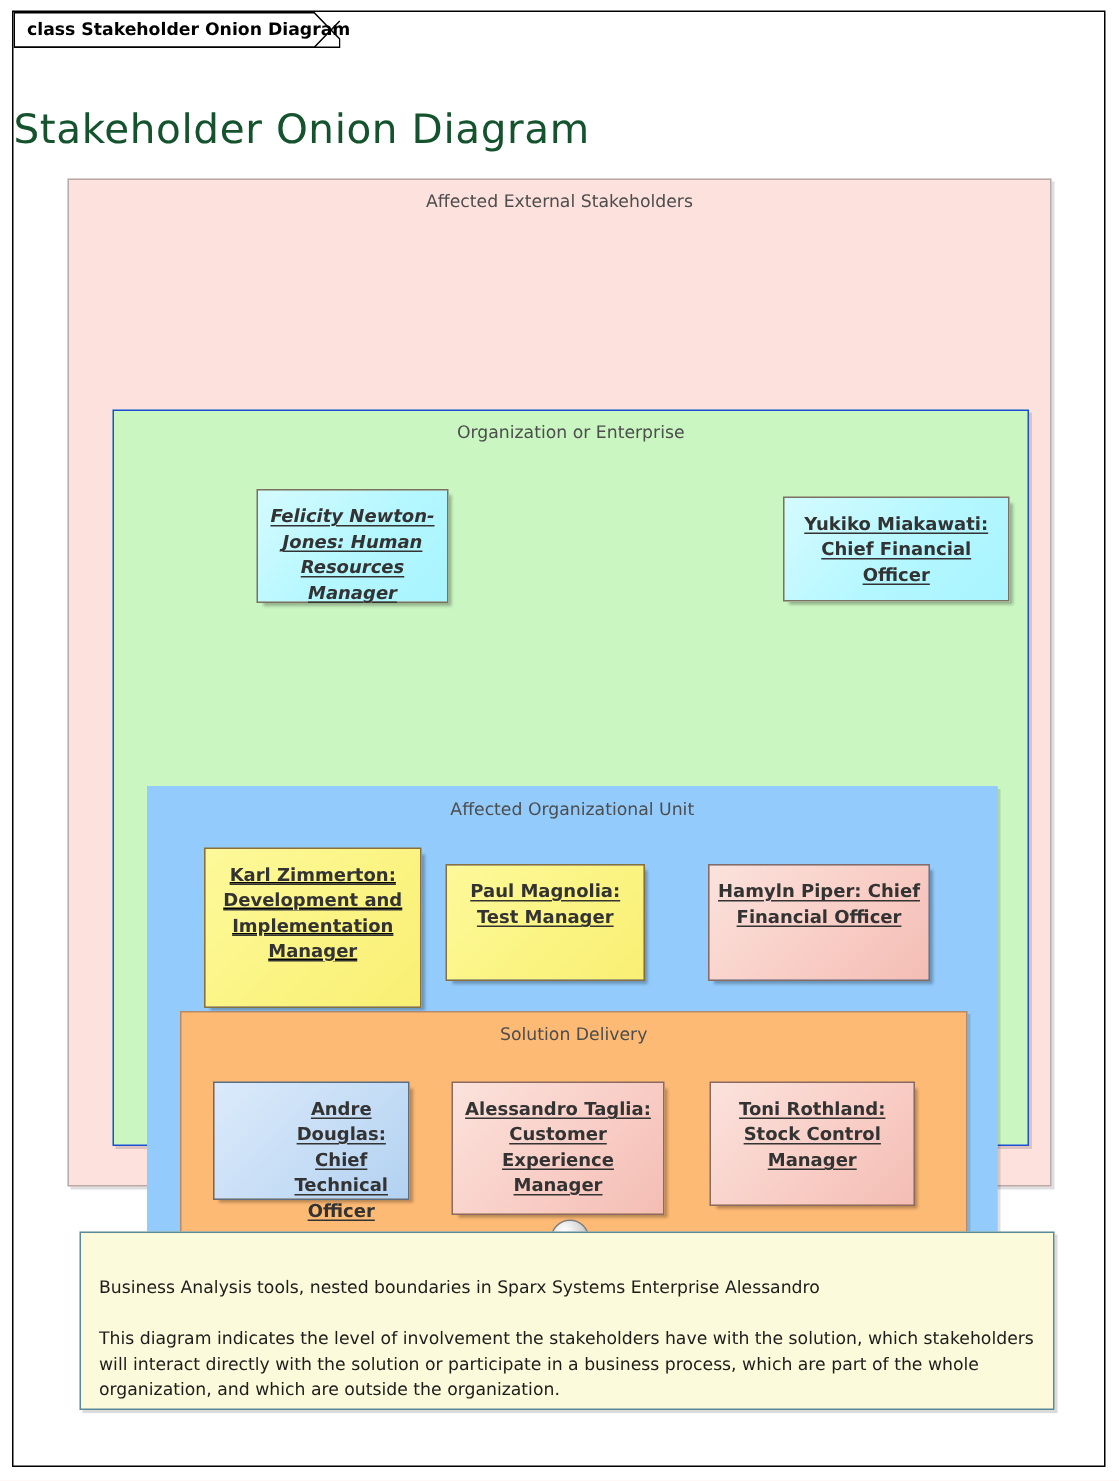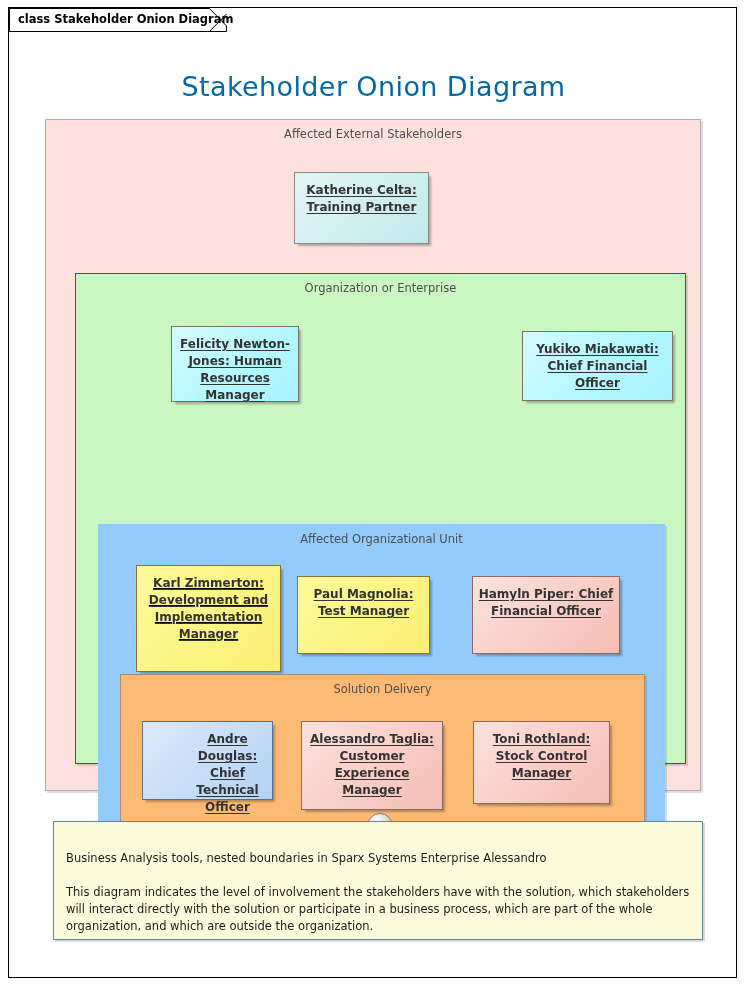--- a/index.html
+++ b/index.html
@@ -49,23 +49,23 @@
     white-space: nowrap;
     letter-spacing: 0px;
   }
 
   
   #diagram-title {
     position: absolute;
     left: 0;
     top: 63px;
     width: 729px;
-    text-align: center;
+    text-align: left;
     font-size: 27px;
-    color: #0369a1;
+    color: #14532d;
     font-family: "DejaVu Sans", "Liberation Sans", sans-serif;
     letter-spacing: 0.4px;
   }
 
   
   .layer {
     position: absolute;
     box-sizing: border-box;
   }
   .layer-label {
@@ -203,28 +203,25 @@
       <path d="M0.5 23.5 L200.5 23.5 L217.5 6" fill="none" stroke="#000000" stroke-width="1"></path>
     </svg>
     <span id="frame-tab-label">class Stakeholder Onion Diagram</span>
   </div>
 
   <div id="diagram-title">Stakeholder Onion Diagram</div>
 
   <div id="layer-external" class="layer">
     <div class="layer-label">Affected External Stakeholders</div>
 
-    <div class="element fill-cyan-pale" style="left:248px; top:52px; width:135px; height:72px;">
-      <span class="element-label">Katherine Celta: Training Partner</span>
-    </div>
 
     <div id="layer-organization" class="layer">
       <div class="layer-label">Organization or Enterprise</div>
 
-      <div class="element fill-cyan-bright" style="left:95px; top:52px; width:128px; height:76px;">
+      <div class="element fill-cyan-bright" style="left:95px; top:52px; width:128px; height:76px;font-style:italic;">
         <span class="element-label">Felicity Newton-Jones: Human Resources Manager</span>
       </div>
 
       <div class="element fill-cyan-bright" style="left:446px; top:57px; width:151px; height:70px;">
         <span class="element-label">Yukiko Miakawati: Chief Financial Officer</span>
       </div>
 
       <div id="layer-orgunit" class="layer">
         <div class="layer-label">Affected Organizational Unit</div>
 

